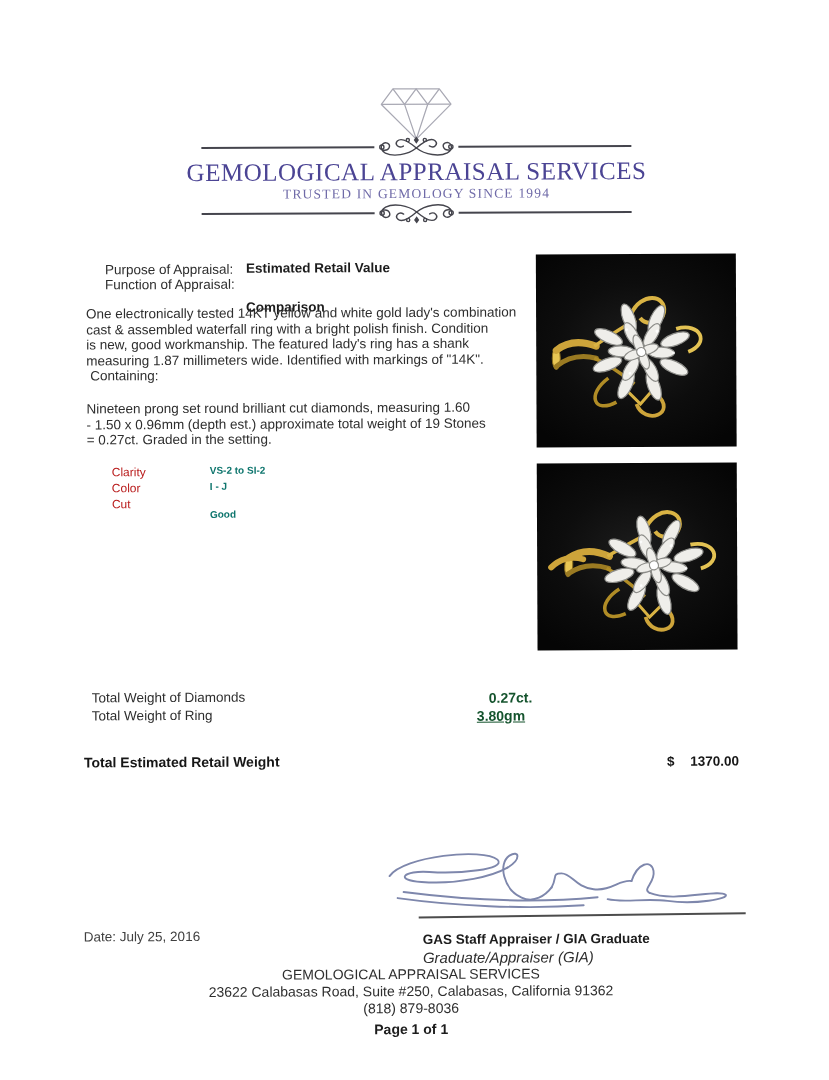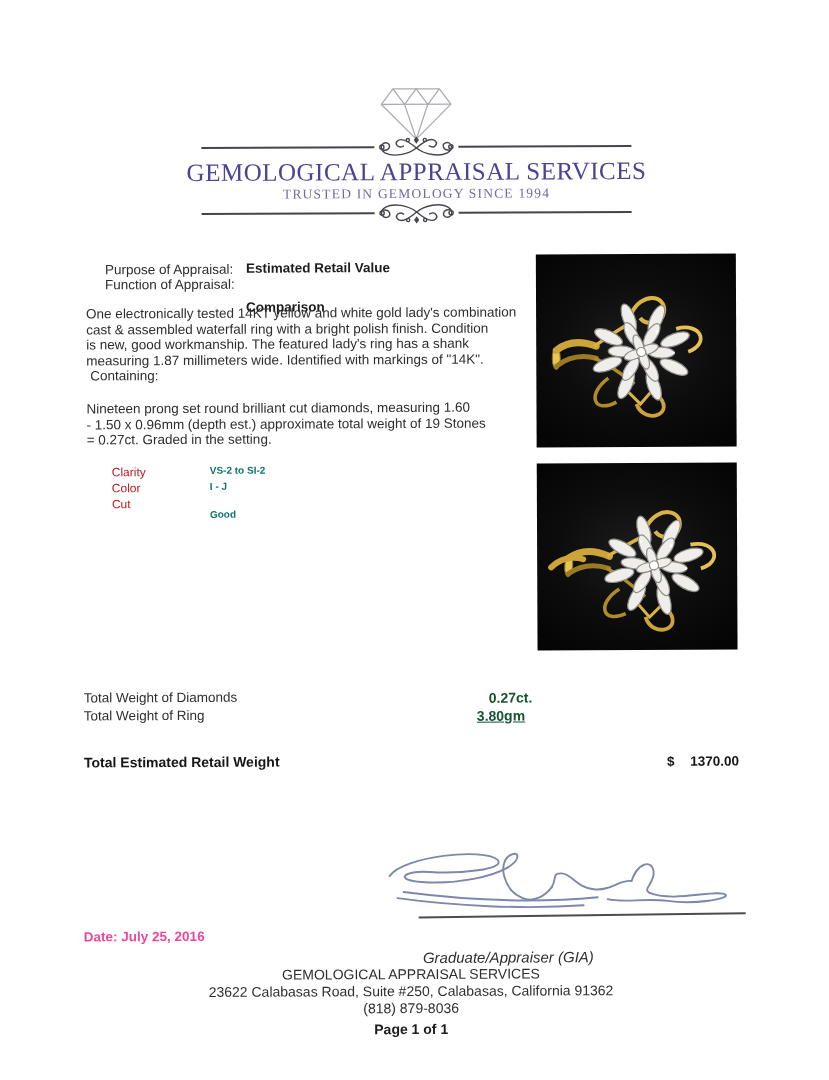--- a/index.html
+++ b/index.html
@@ -27,29 +27,29 @@
   .para{font-size:13.5px;line-height:15.6px;color:#2e2e2e;white-space:pre-wrap;width:470px;}
   .grade-label{font-size:12px;color:#b91c1c;}
   .grade-value{font-size:10px;font-weight:bold;color:#0f766e;}
 
   
   .photo{background:radial-gradient(ellipse 70% 60% at 50% 48%, #1d1d1d 0%, #0d0d0d 55%, #050505 100%);
          overflow:hidden;}
   .photo svg{display:block;width:100%;height:100%;}
 
   
-  .tot-label{font-size:13.5px;color:#2e2e2e;}
+  .tot-label{font-size:13.5px;color:#2e2e2e;margin-left:8px;}
   .tot-value{font-size:14px;font-weight:bold;color:#14532d;}
   .retail-label{font-size:14px;font-weight:bold;color:#161616;}
   .retail-cur{font-size:13.5px;font-weight:bold;color:#161616;}
   .retail-amt{font-size:13.5px;font-weight:bold;color:#161616;width:70px;text-align:right;}
 
   
   .sig-line{height:2px;background:#4c4c4c;transform:rotate(-0.5deg);}
-  .sig-date{font-size:13.5px;font-weight:bold;color:#ec4899;}
+  .sig-date{font-size:13.5px;font-weight:normal;color:#404040;}
   .sig-title{font-size:13.5px;font-weight:bold;color:#1c1c1c;}
   .sig-sub{font-size:15px;font-style:italic;color:#2e2e2e;}
 
   
   .footer-line{position:absolute;left:0;width:818px;text-align:center;font-size:14px;color:#2e2e2e;}
   .footer-line.bold{font-weight:bold;color:#1c1c1c;}
 
   .hidden-defs{position:absolute;width:0;height:0;overflow:hidden;}
 </style>
 </head>
@@ -195,20 +195,21 @@
       <path d="M178,42 C184,32 178,28 188,28 C198,28 202,42 220,44 C238,46 246,34 258,36"></path>
       <path d="M258,36 C264,18 278,14 280,26 C282,38 268,44 276,48"></path>
       <path d="M276,48 C300,58 344,44 352,50 C356,54 322,60 294,56 C270,53 250,58 234,54"></path>
       <path d="M30,46 C90,54 160,58 224,52"></path>
       <path d="M24,52 C80,60 150,64 210,60"></path>
     </g>
   </svg>
   <div class="abs sig-line" style="left:417px;top:915px;width:327px;"></div>
 
   <div class="abs sig-date" style="left:82px;top:928px;">Date: July 25, 2016</div>
+  <div class="abs sig-title" style="left:421px;top:932px;">GAS Staff Appraiser / GIA Graduate</div>
   <div class="abs sig-sub" style="left:421px;top:949px;">Graduate/Appraiser (GIA)</div>
 
   <div class="footer-line" style="top:966px;">GEMOLOGICAL APPRAISAL SERVICES</div>
   <div class="footer-line" style="top:983px;">23622 Calabasas Road, Suite #250, Calabasas, California 91362</div>
   <div class="footer-line" style="top:1000px;">(818) 879-8036</div>
   <div class="footer-line bold" style="top:1021px;">Page 1 of 1</div>
 
  </div>
 </div>
 

